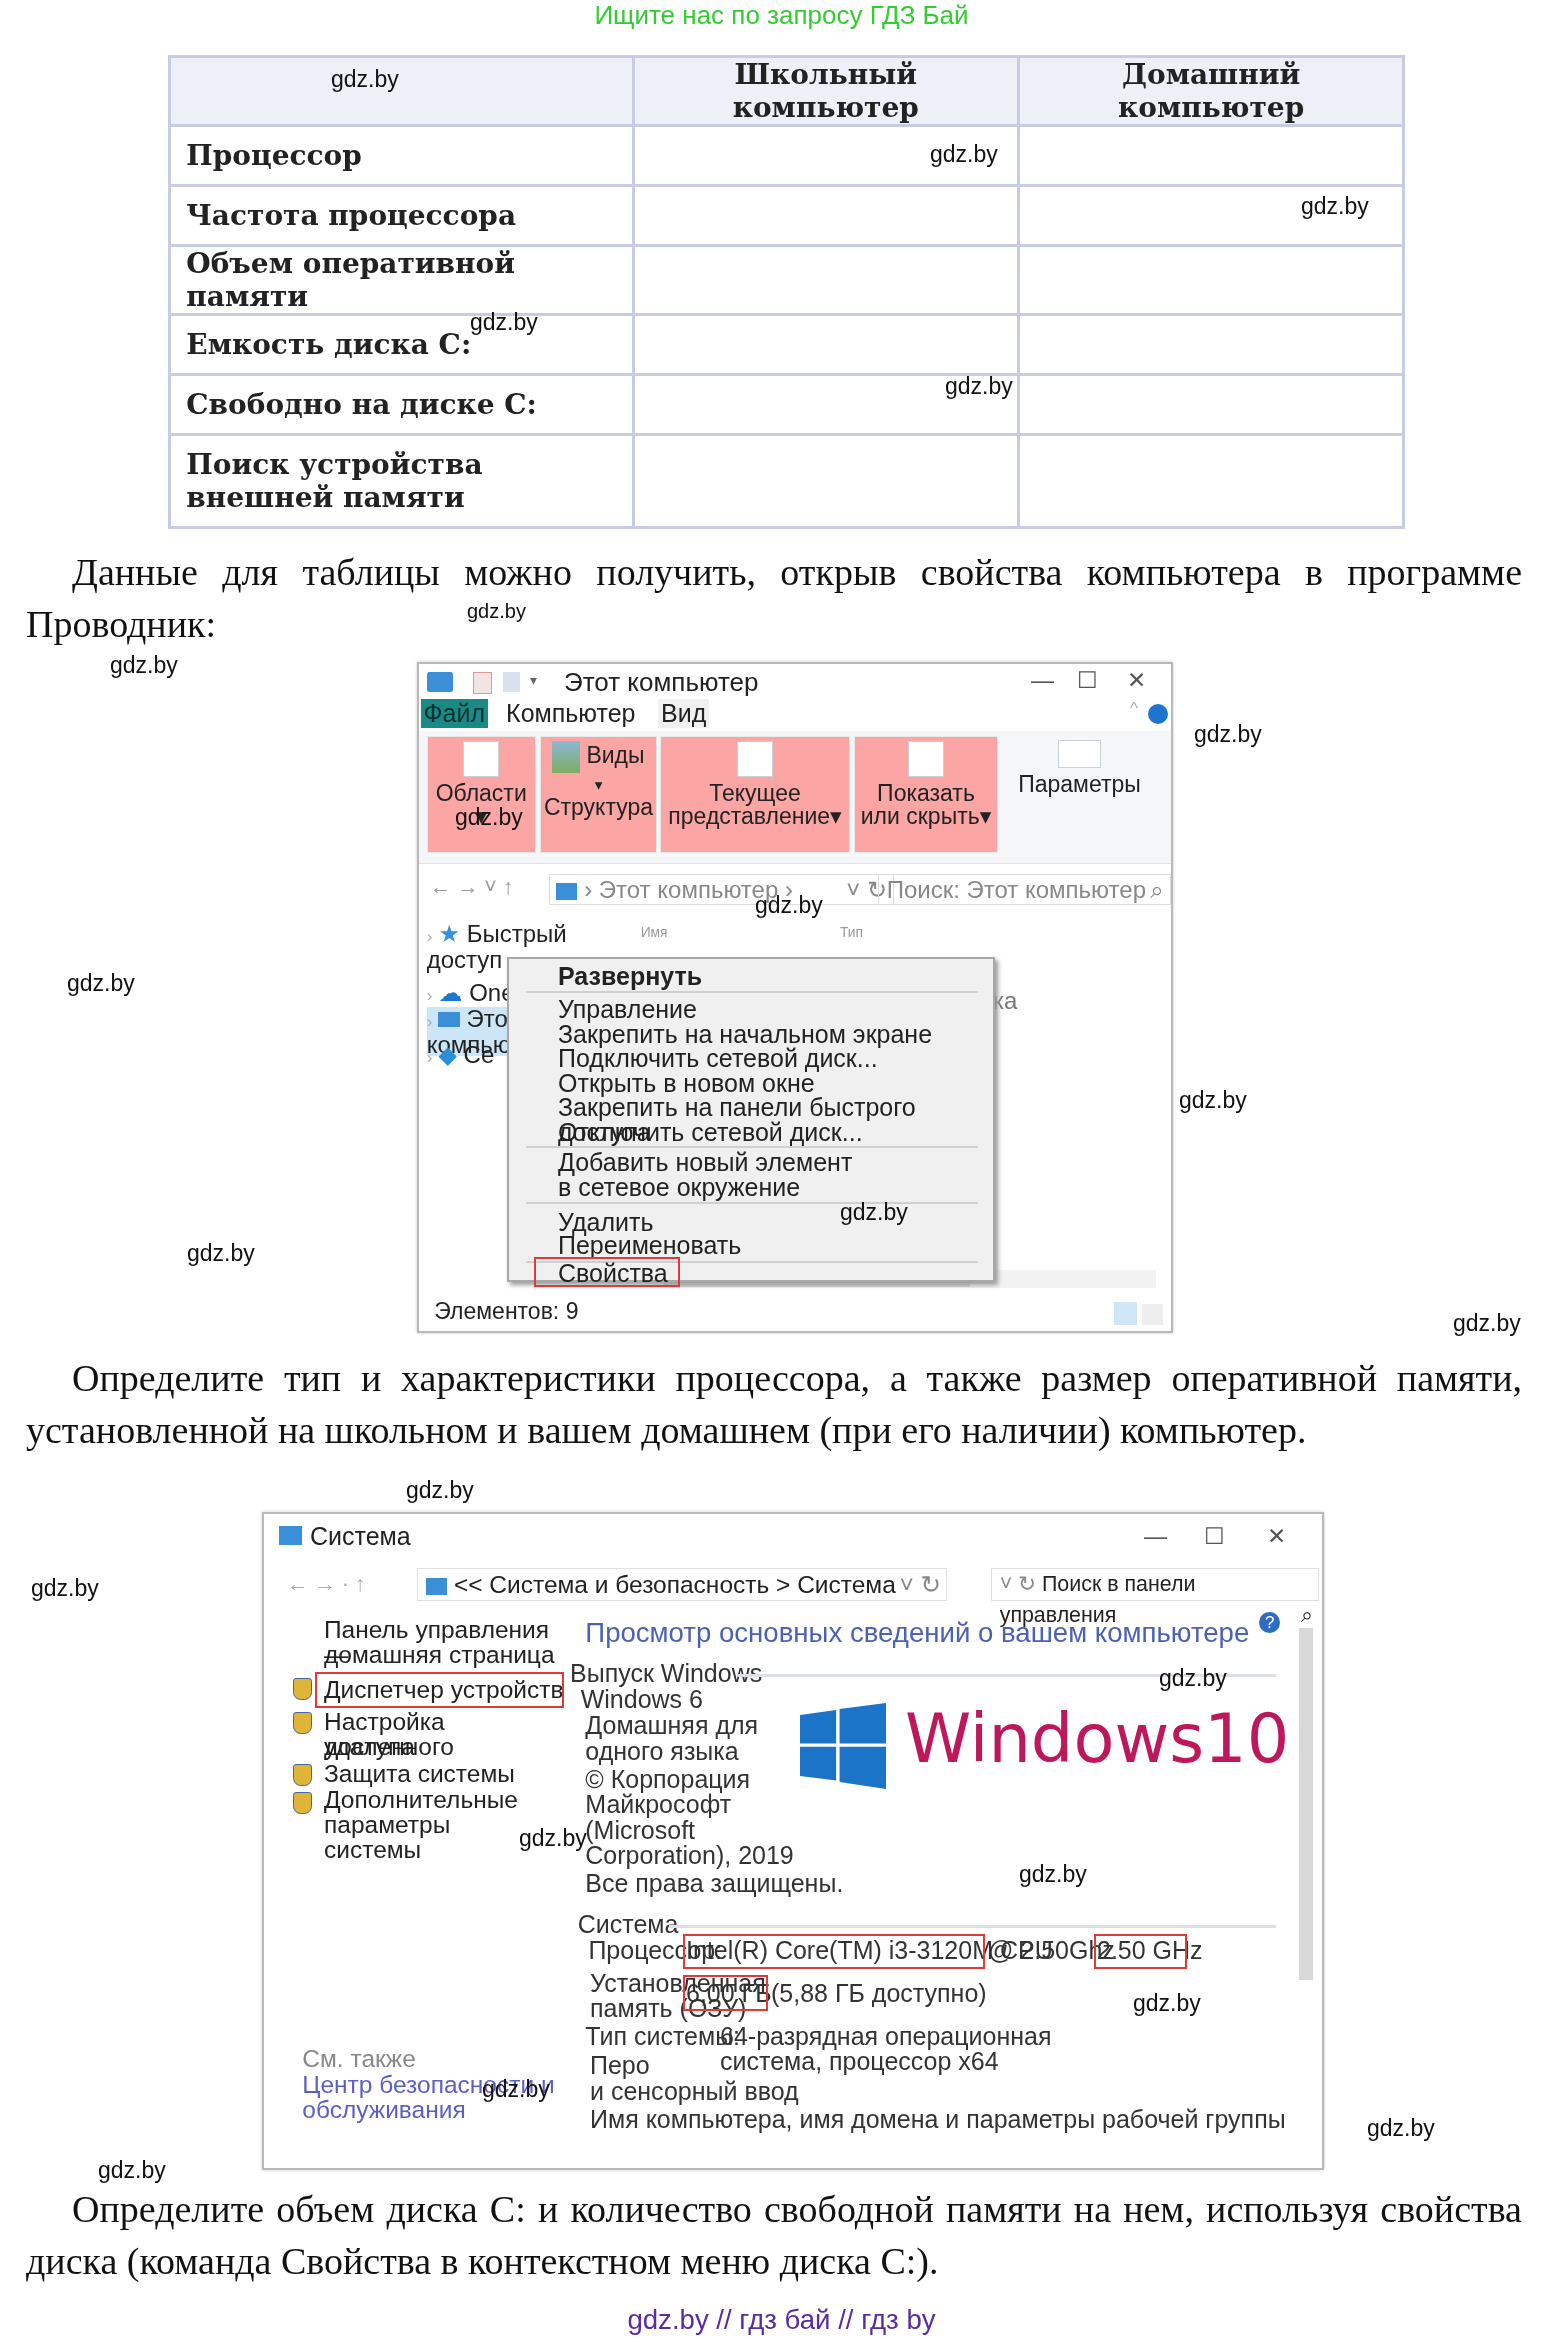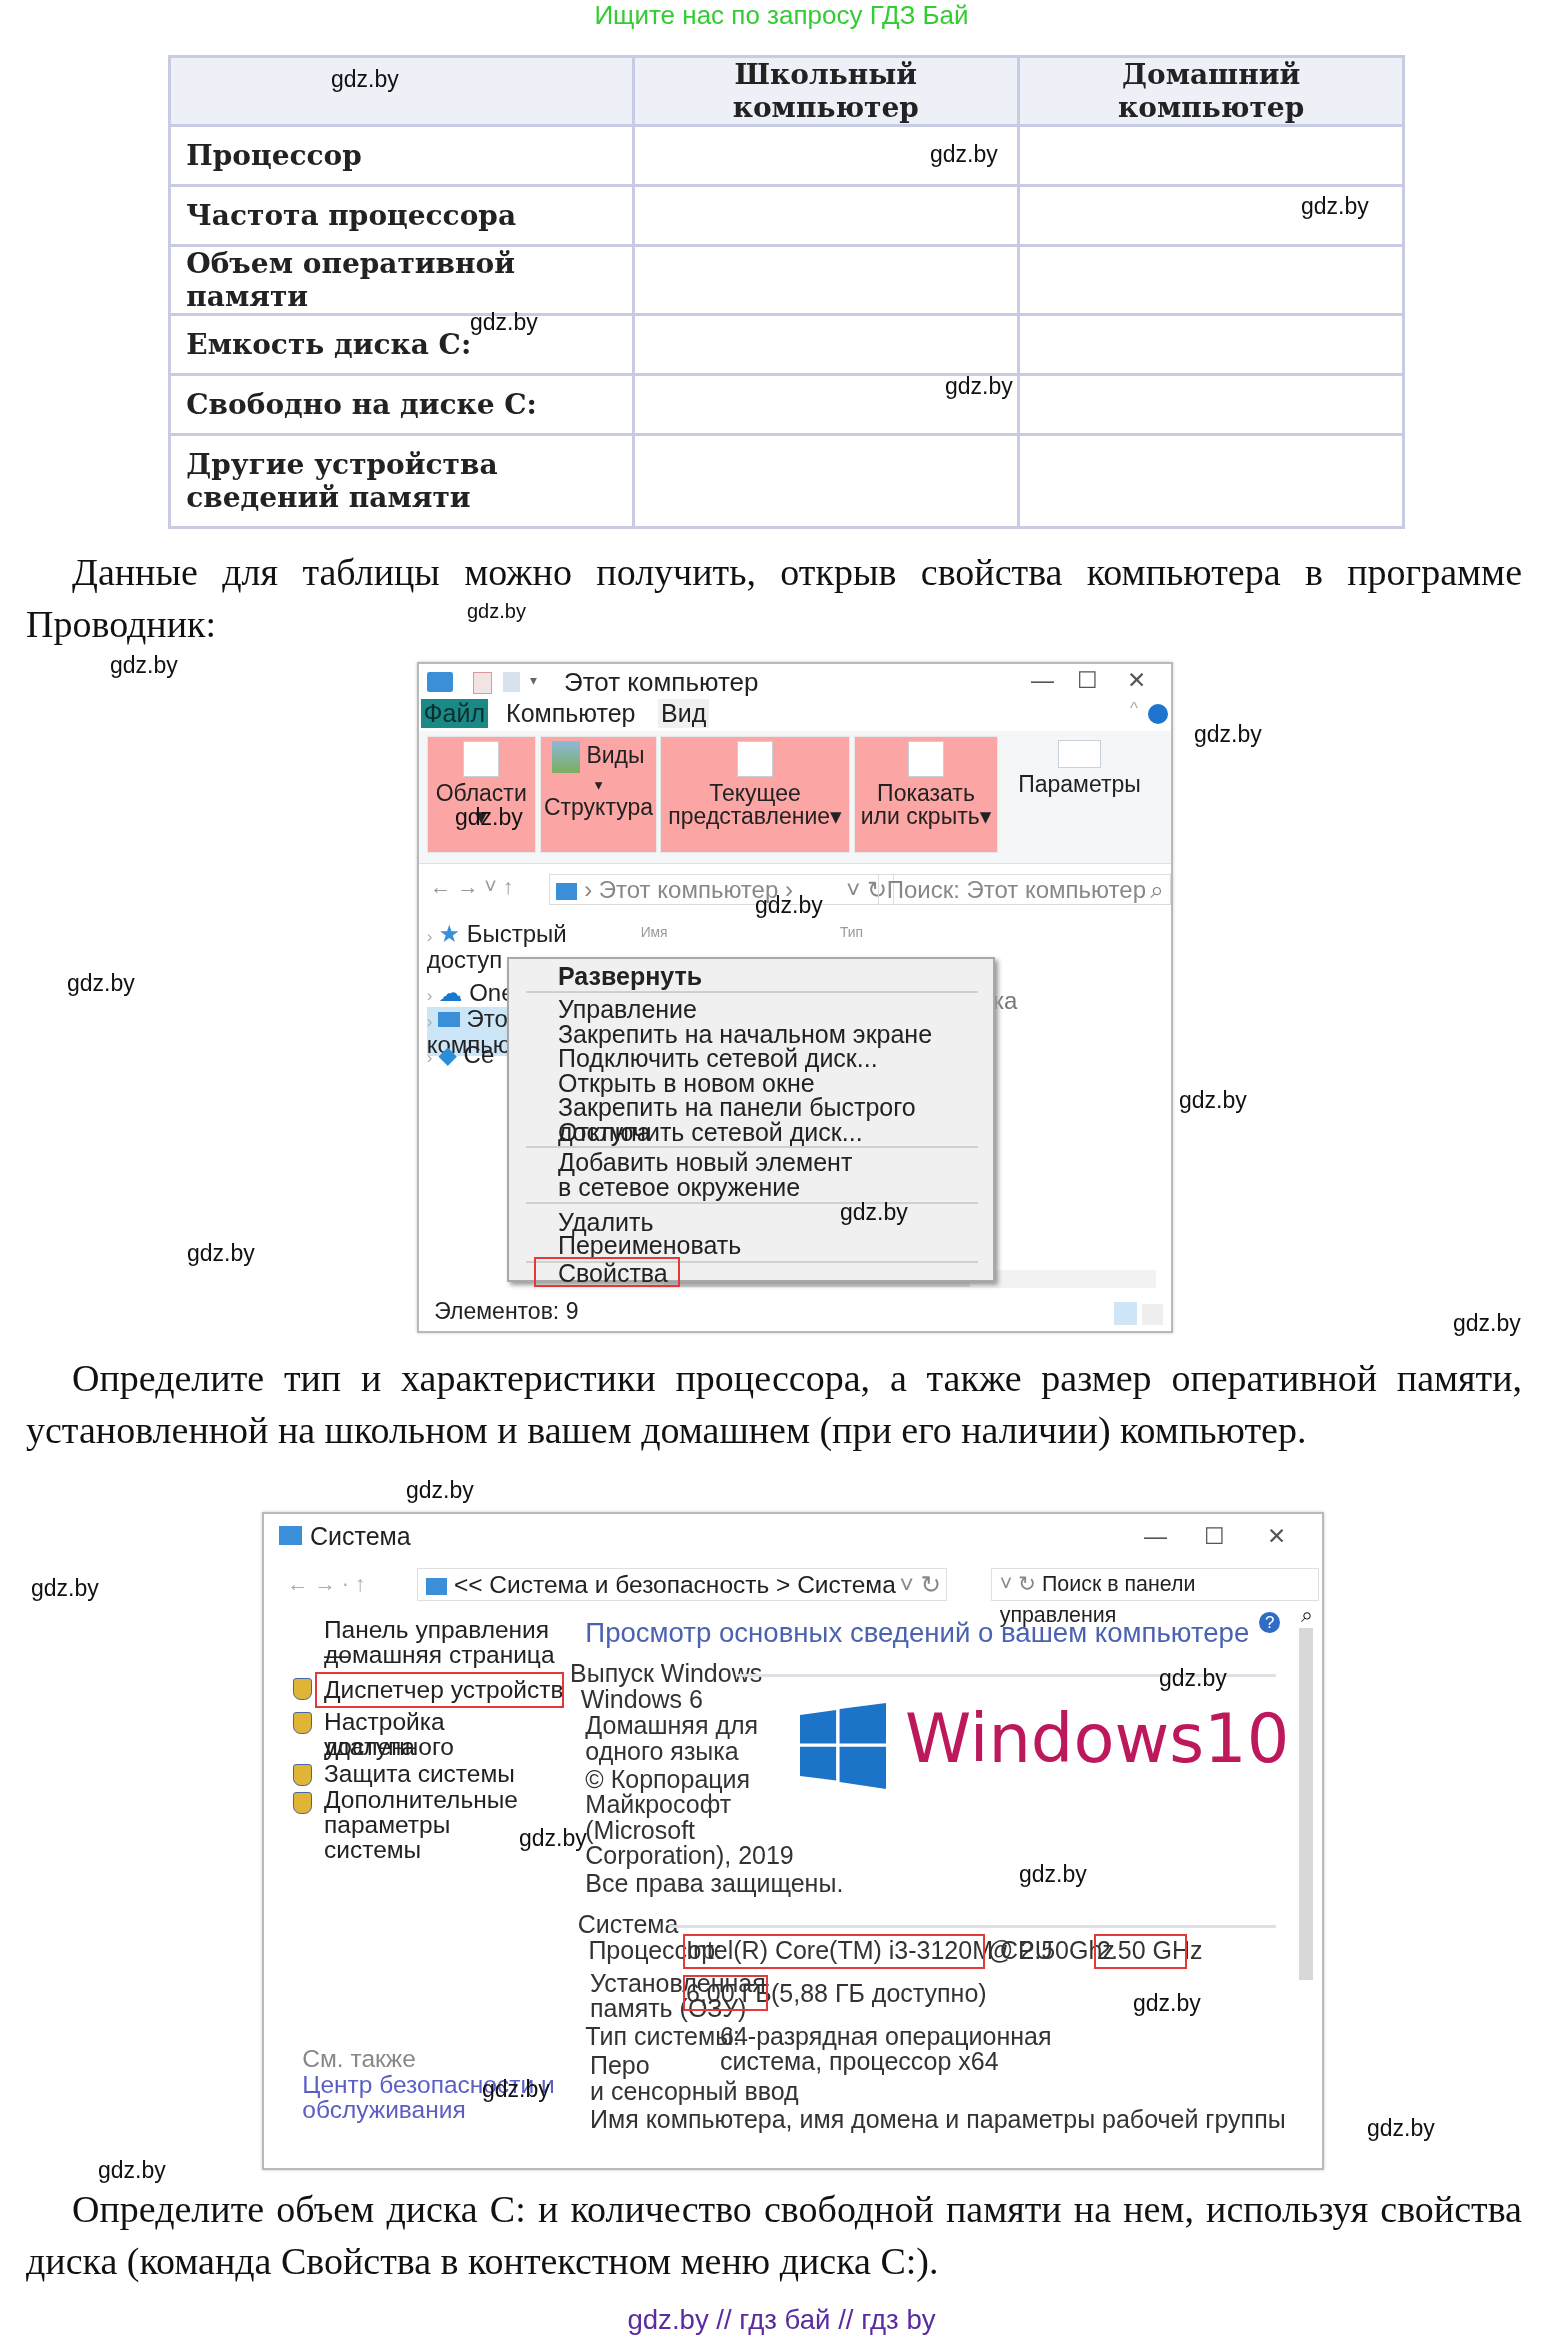--- a/index.html
+++ b/index.html
@@ -104,21 +104,21 @@
         <td>Емкость диска С:</td>
         <td class="empty"></td>
         <td class="empty"></td>
       </tr>
   <tr>
         <td>Свободно на диске С:</td>
         <td class="empty"></td>
         <td class="empty"></td>
       </tr>
   <tr>
-        <td style="height:90px">Другие устройства сведений памяти</td>
+        <td style="height:90px">Поиск устройства внешней памяти</td>
         <td class="empty"></td>
         <td class="empty"></td>
       </tr>
 </tbody>
   </table>
 
 <div class="abs para" style="top:546px;"><span class="indent"></span><span>Данные для таблицы можно получить, открыв свойства компьютера в программе Проводник:</span></div>
 
 <div class="abs win exp">
   <div class="titlebar">

